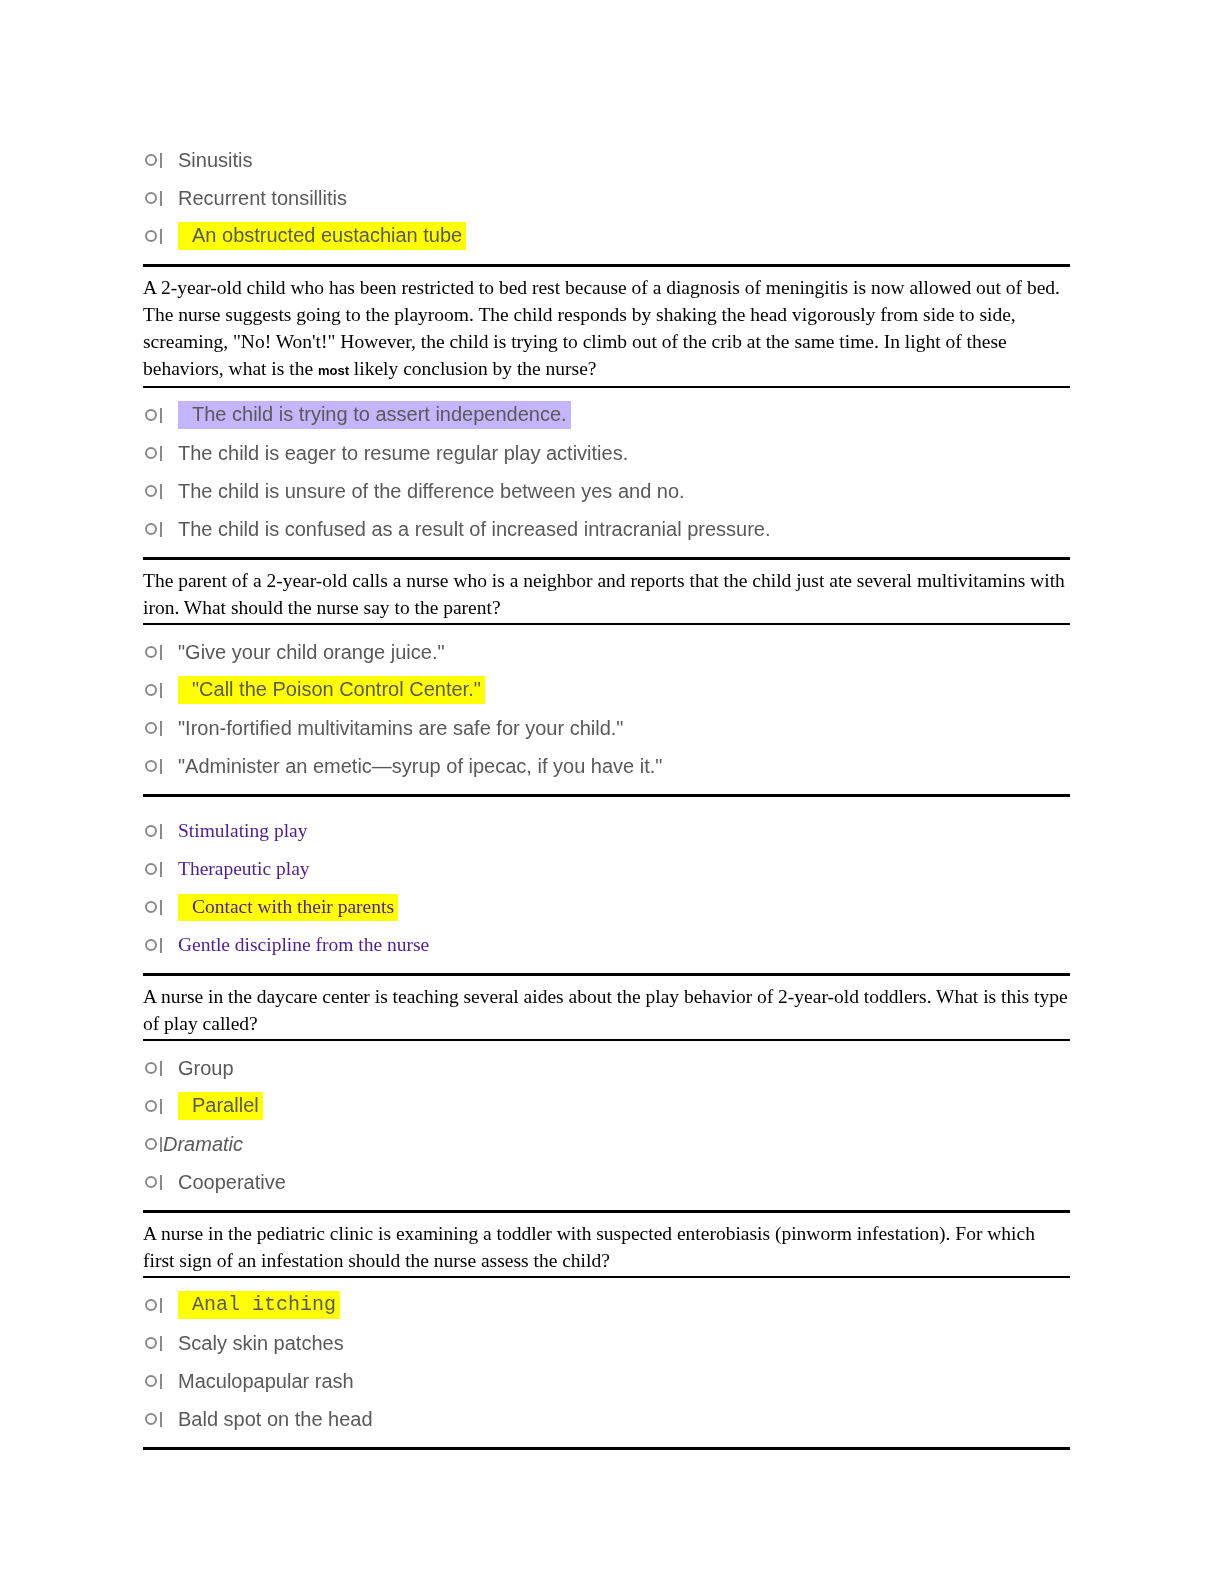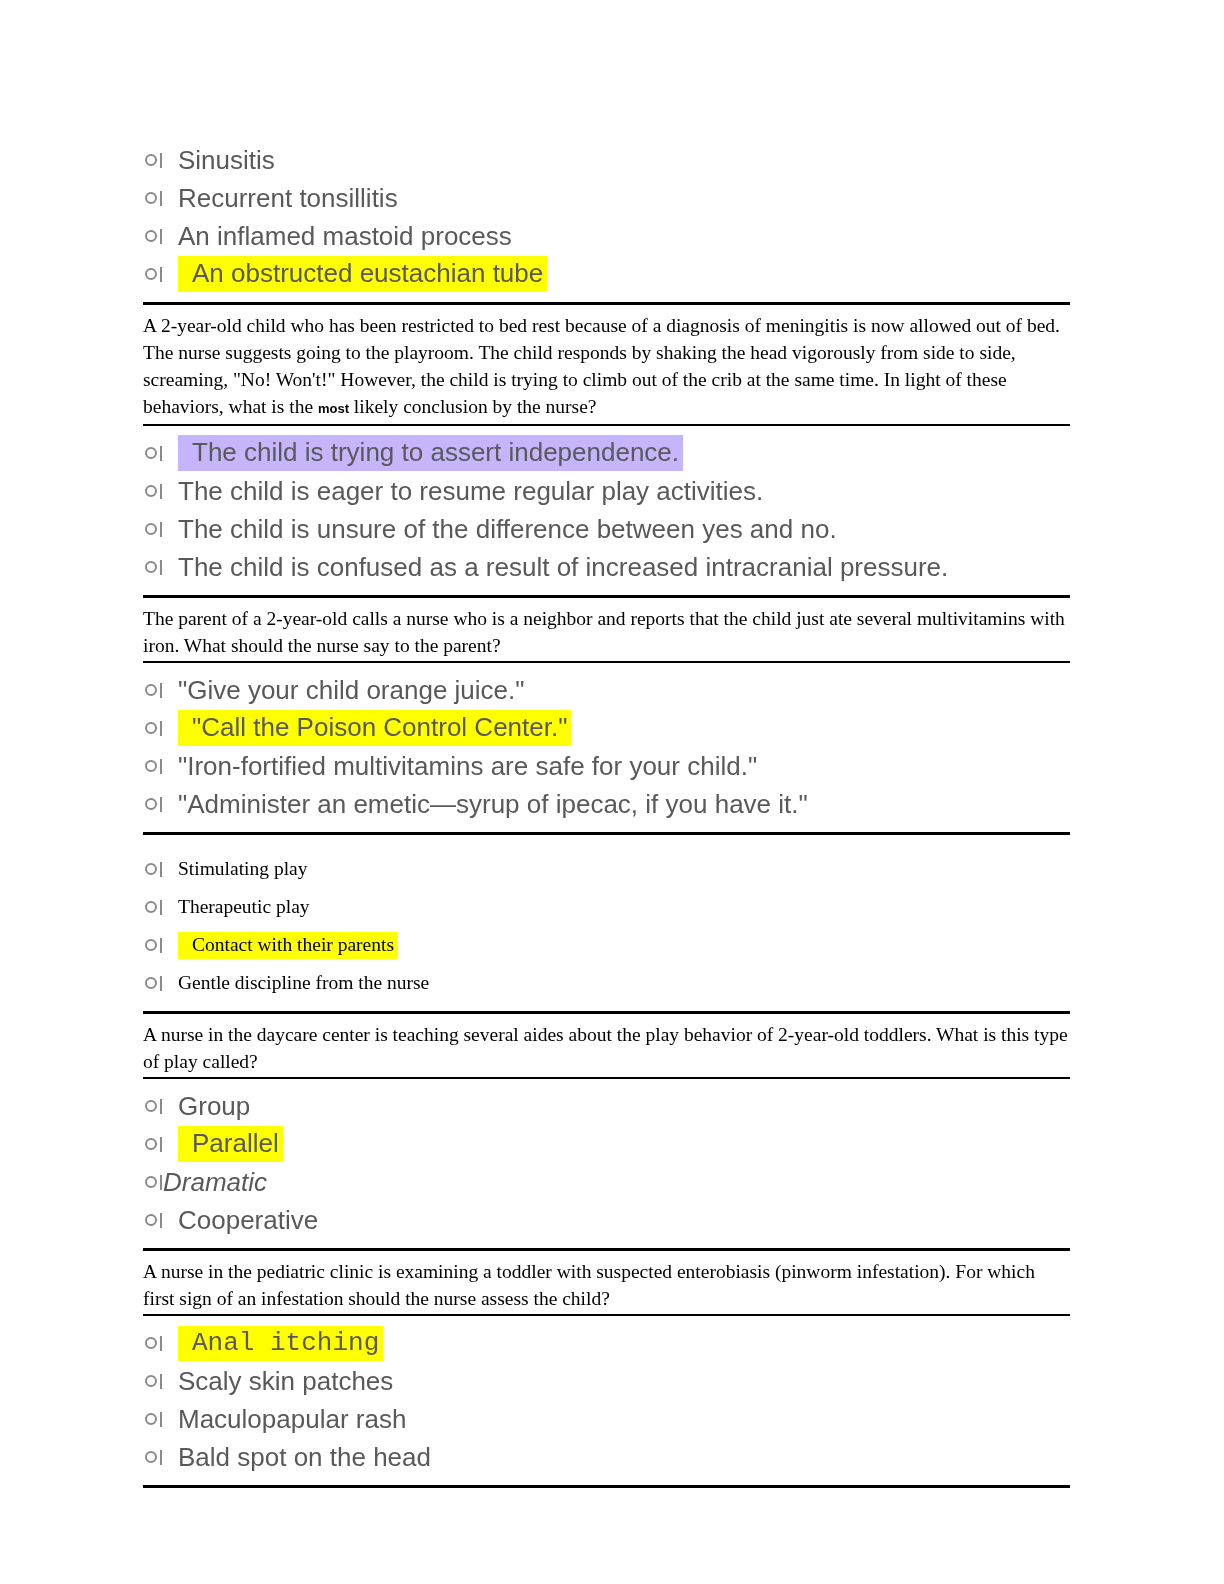--- a/index.html
+++ b/index.html
@@ -37,28 +37,28 @@
     font-size: 13px;
   }
   .options {
     padding: 8px 0 2px 0;
   }
   .option-row {
     display: flex;
     align-items: center;
     height: 38px;
     font-family: "Liberation Sans", sans-serif;
-    font-size: 26px;
+    font-size: 20px;
     color: #595959;
     cursor: default;
   }
   .option-row.serif {
     font-family: "Liberation Serif", serif;
     font-size: 19.5px;
-    color: #000000;
+    color: #4c1d95;
   }
   .radio {
     display: inline-flex;
     align-items: center;
     flex: 0 0 auto;
     margin-left: 2px;
   }
   .radio-circle {
     display: inline-block;
     width: 12px;
@@ -110,27 +110,20 @@
               <span class="radio-circle"></span>
               <span class="radio-bar"></span>
             </span>
             <span class="option-label">Recurrent tonsillitis</span>
           </div>
           <div class="option-row">
             <span class="radio">
               <span class="radio-circle"></span>
               <span class="radio-bar"></span>
             </span>
-            <span class="option-label">An inflamed mastoid process</span>
-          </div>
-          <div class="option-row">
-            <span class="radio">
-              <span class="radio-circle"></span>
-              <span class="radio-bar"></span>
-            </span>
             <span class="option-label highlight" style="background-color: rgb(255, 255, 0);">An obstructed eustachian tube</span>
           </div>
         </div>
       </div>
       <div class="question-block with-rule">
         <div class="question-text"><span class="plain-word">A 2-year-old child who has been restricted to bed rest because of a diagnosis of meningitis is now allowed out of bed. The nurse suggests going to the playroom. The child responds by shaking the head vigorously from side to side, screaming, "No! Won't!" However, the child is trying to climb out of the crib at the same time. In light of these behaviors, what is the </span><span class="bold-word">most</span><span class="plain-word"> likely conclusion by the nurse?</span></div>
         <div class="options">
           <div class="option-row">
             <span class="radio">
               <span class="radio-circle"></span>

